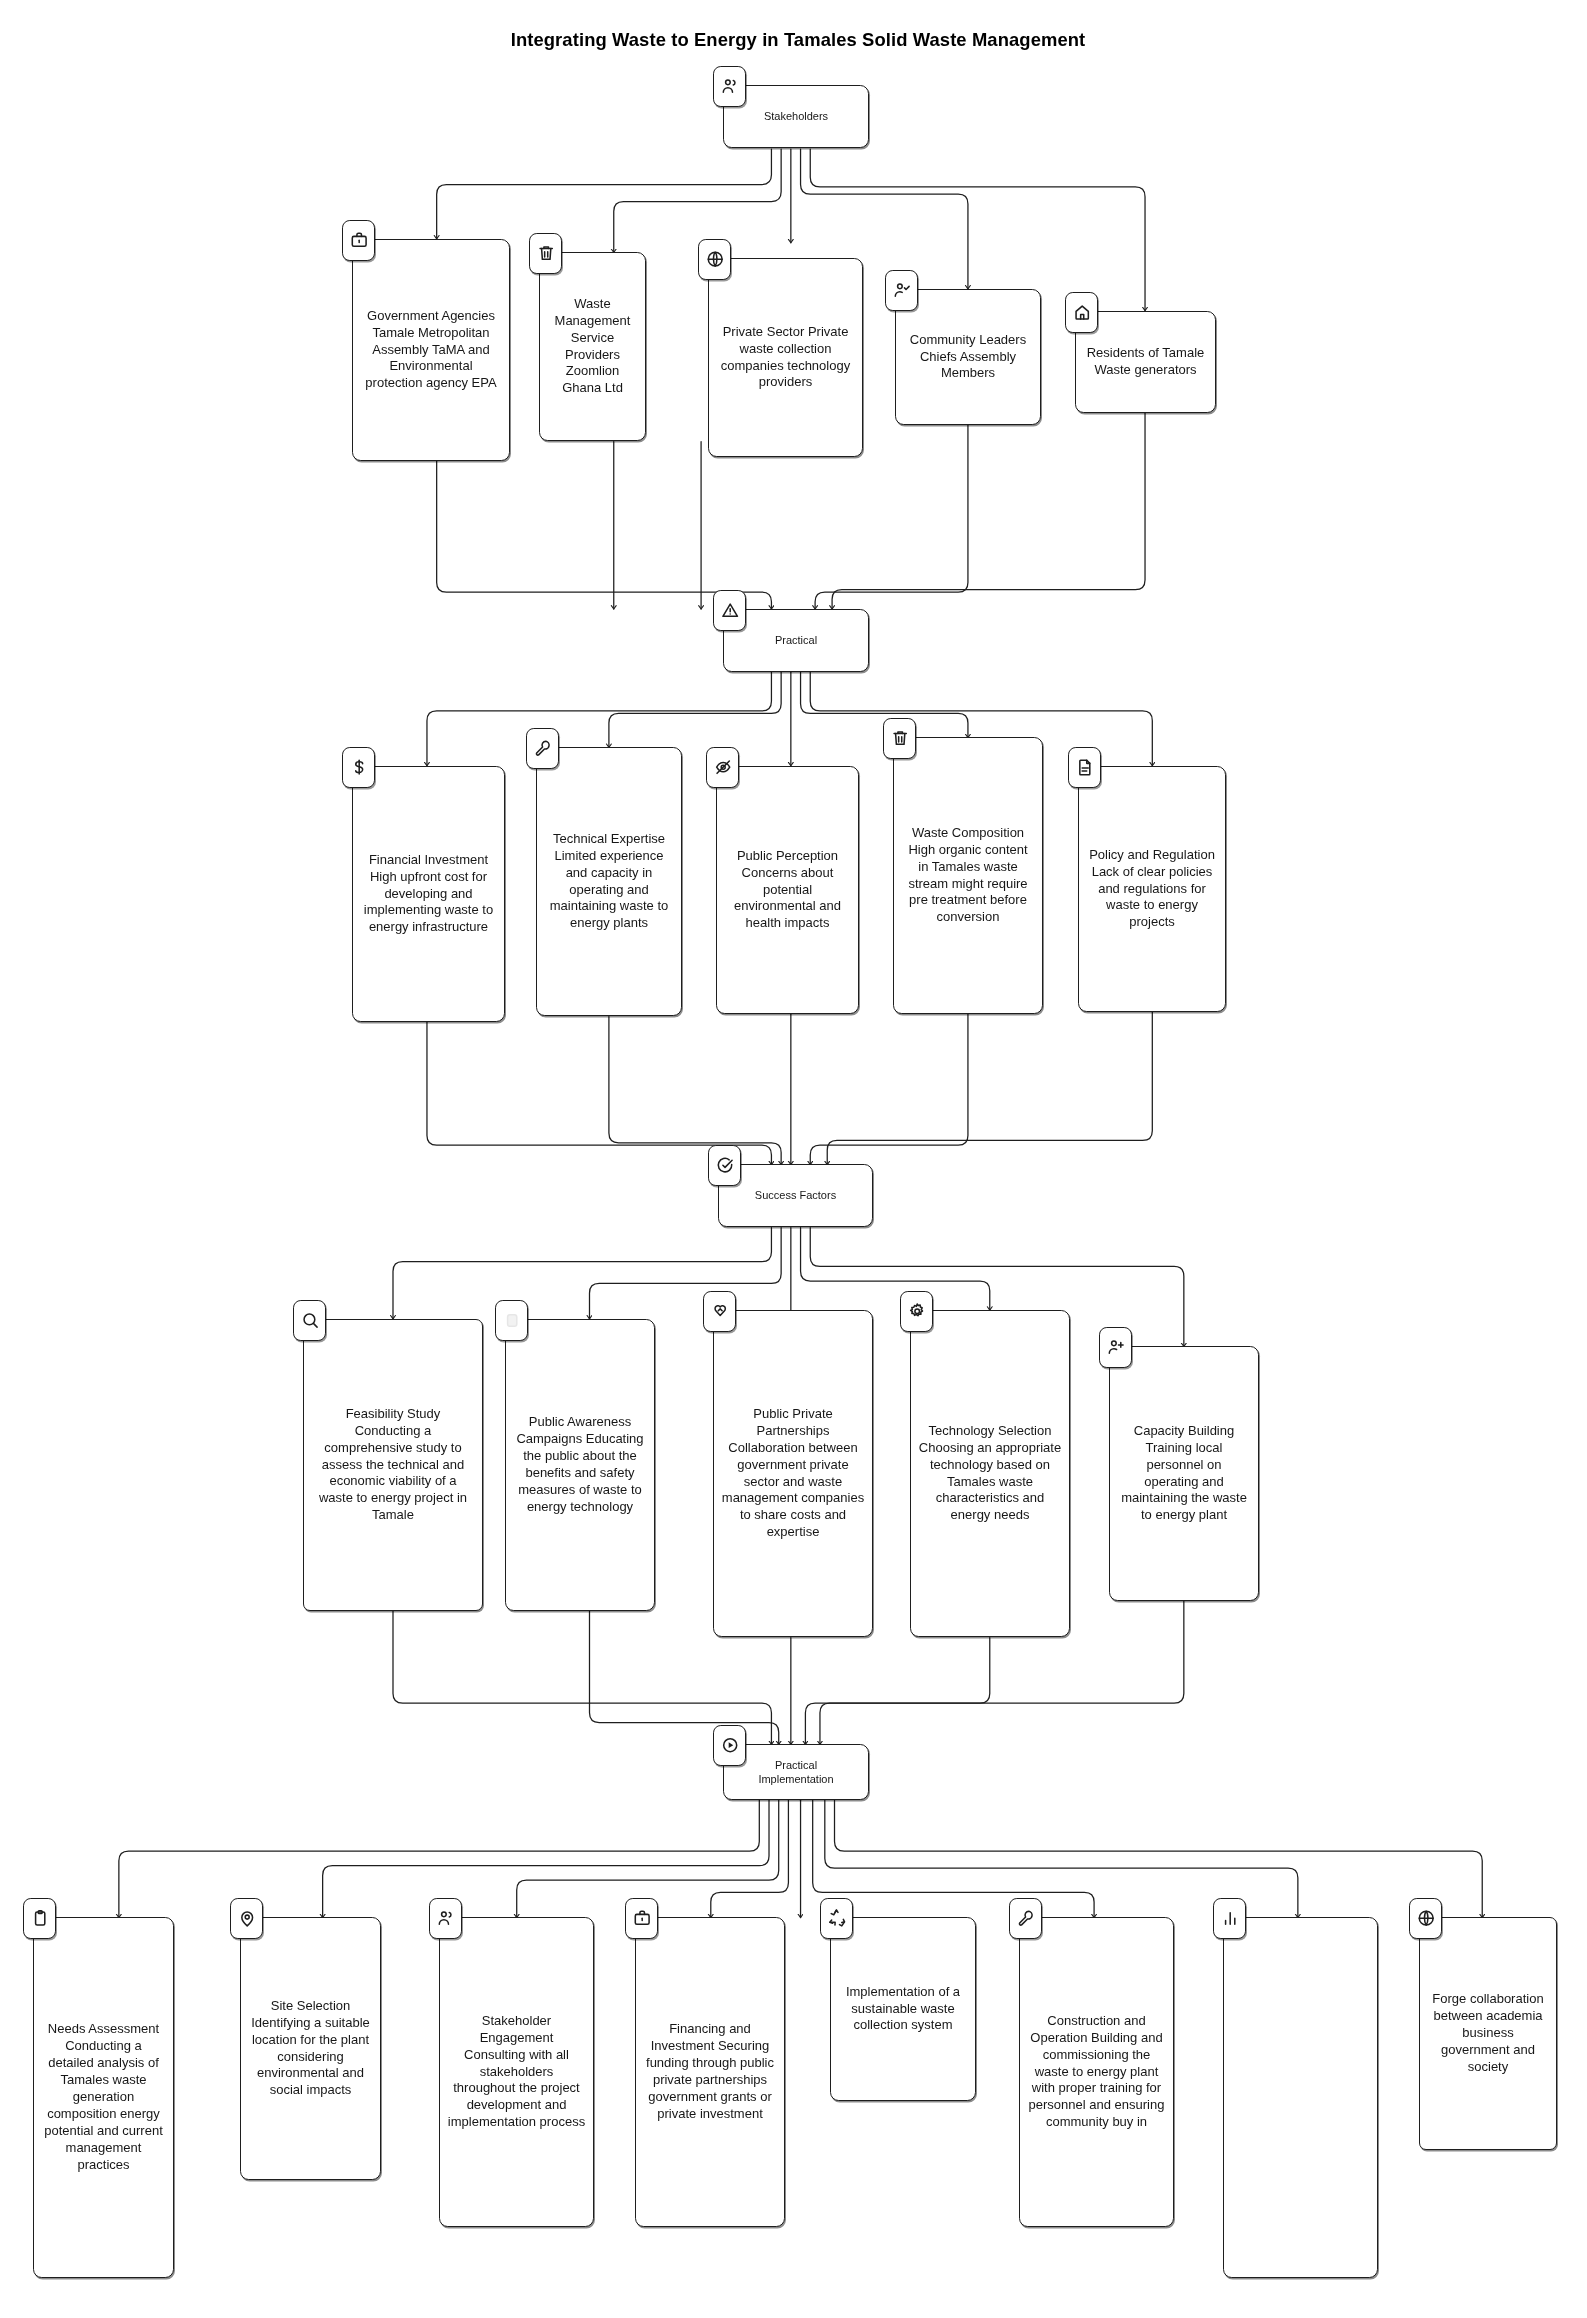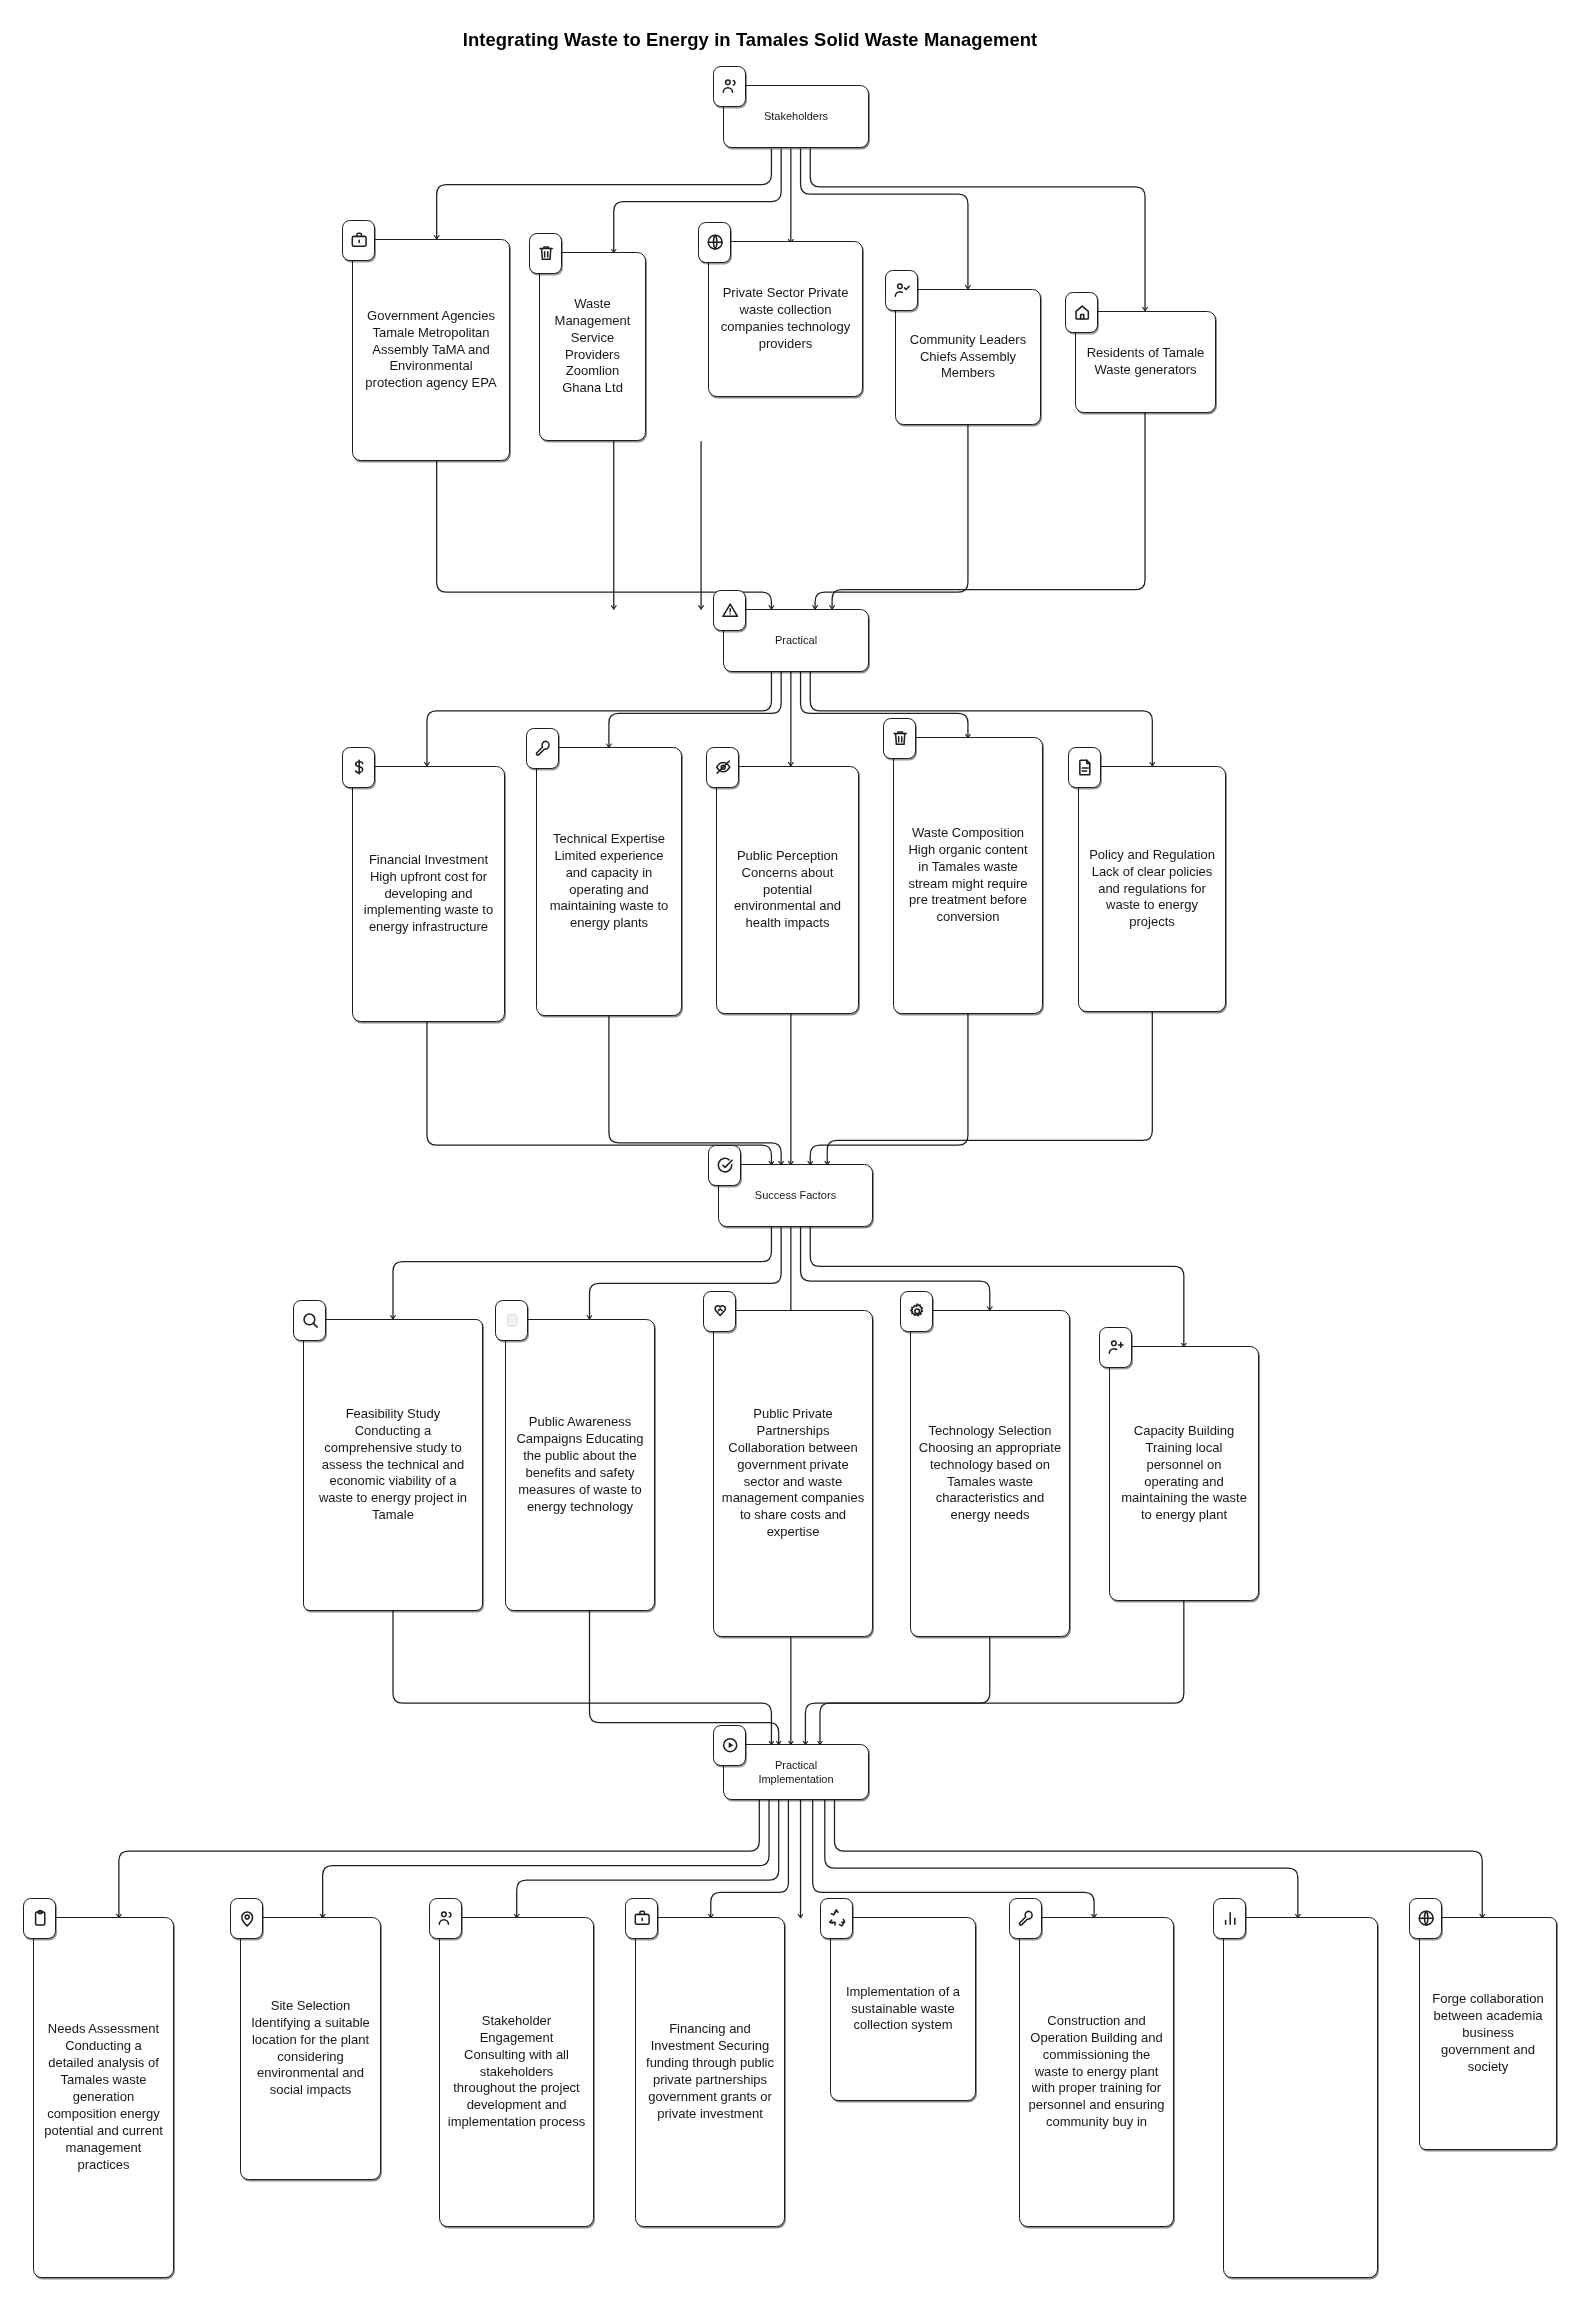--- a/index.html
+++ b/index.html
@@ -29,20 +29,21 @@
   .diagram-title {
     position: absolute;
     left: 0;
     top: 29px;
     width: 1500px;
     text-align: center;
     font-size: 18.4px;
     font-weight: bold;
     letter-spacing: 0.1px;
     color: #000000;
+    padding-left: 48px;
   }
   .node {
     position: absolute;
     box-sizing: border-box;
     border: 1.2px solid #1e1e1e;
     border-radius: 8.7px;
     background: #ffffff;
     box-shadow: 1px 1.5px 0 rgba(0,0,0,0.45);
     display: flex;
     align-items: center;
@@ -178,21 +179,21 @@
       <svg viewBox="0 0 24 24">
           <path class="ic" d="M4 6h16"></path>
           <path class="ic" d="M9 6V4h6v2"></path>
           <path class="ic" d="M6 6l1 14h10l1-14"></path>
           <path class="ic" d="M10 10v7M14 10v7"></path>
         </svg>
     </div>
     <div class="node-label">Waste Management Service Providers Zoomlion Ghana Ltd</div>
   </div>
 
-  <div class="node" style="left:708px; top:241px; width:155px; height:156px;">
+  <div class="node" style="left:708px; top:258px; width:155px; height:199px;">
     <div class="node-badge">
       <svg viewBox="0 0 24 24">
           <circle class="ic" cx="12" cy="12" r="9"></circle>
           <path class="ic" d="M3 12h18"></path>
           <path class="ic" d="M12 3c3 3.5 3 14 0 18c-3-4-3-14.5 0-18z"></path>
         </svg>
     </div>
     <div class="node-label">Private Sector Private waste collection companies technology providers</div>
   </div>
 

